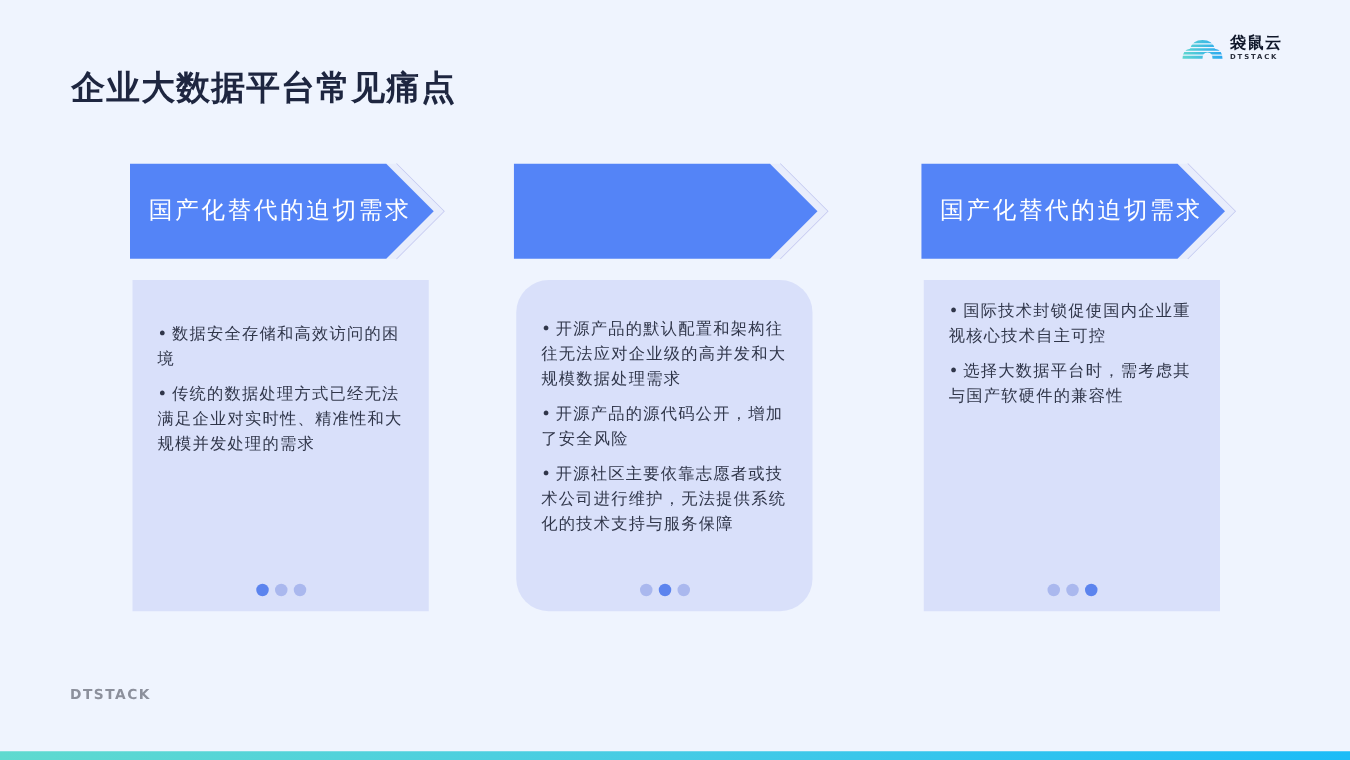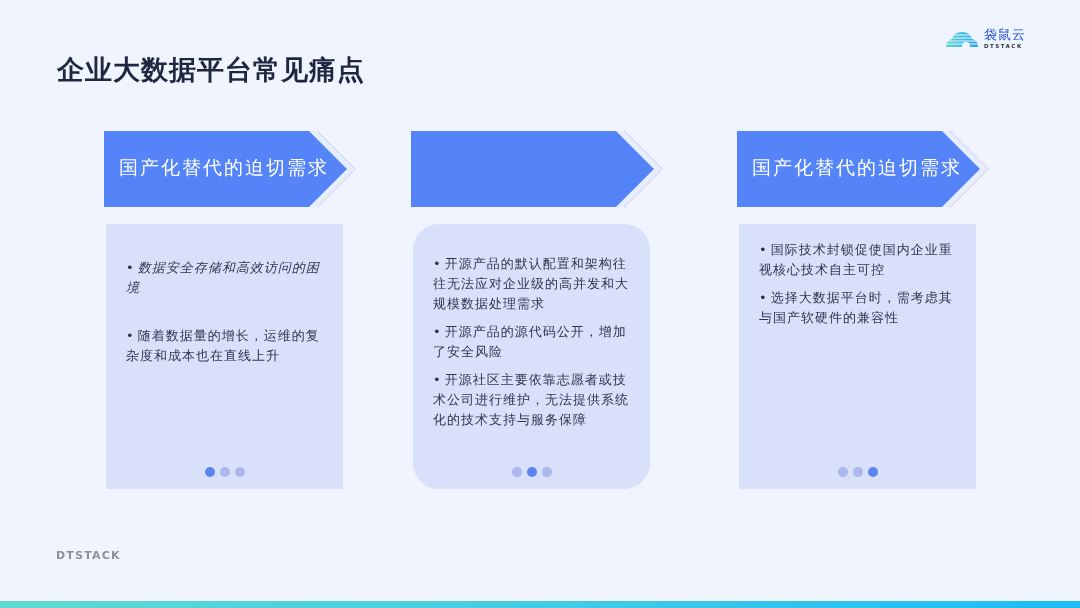--- a/index.html
+++ b/index.html
@@ -33,22 +33,22 @@
     }
     .brand svg { display: block; }
     .brand-text {
       margin-left: 4px;
       display: flex;
       flex-direction: column;
       line-height: 1;
     }
     .brand-cn {
       font-size: 13px;
-      font-weight: normal;
-      color: #1d4ed8;
+      font-weight: bold;
+      color: #0f172a;
       letter-spacing: 1px;
     }
     .brand-en {
       font-size: 5.5px;
       font-weight: bold;
       color: #2a2f3d;
       letter-spacing: 1.5px;
       margin-top: 3px;
     }
     .column {
@@ -177,22 +177,22 @@
   <div class="arrow-header">
     <svg width="270" height="78" viewBox="0 0 270 78">
       <polyline points="213,1 251,39 213,77" fill="none" stroke="#c3c8f0" stroke-width="1.2"></polyline>
       <polygon points="205,1 243,39 205,77 213,77 251,39 213,1" fill="#e8edfc"></polygon>
       <polygon points="0,1 205,1 243,39 205,77 0,77" fill="#5484f7"></polygon>
     </svg>
     <div class="arrow-label">国产化替代的迫切需求</div>
   </div>
   <div class="card" style="padding-top:34px;">
     <ul class="bullets">
-      <li style="margin-bottom:28px;font-style:italic;"><span class="dot">•</span><span>数据安全存储和高效访问的困境</span></li>
-      <li><span class="dot">•</span><span>随着数据量的增长，运维的复杂度和成本也在直线上升</span></li>
+      <li style="margin-bottom:8px;"><span class="dot">•</span><span>数据安全存储和高效访问的困境</span></li>
+      <li style="margin-bottom:10px;"><span class="dot">•</span><span>传统的数据处理方式已经无法满足企业对实时性、精准性和大规模并发处理的需求</span></li>
     </ul>
     <div class="dots">
       <span class="active"></span>
       <span></span>
       <span></span>
     </div>
   </div>
 </div>
 
 <div class="column" style="left:411px;">

